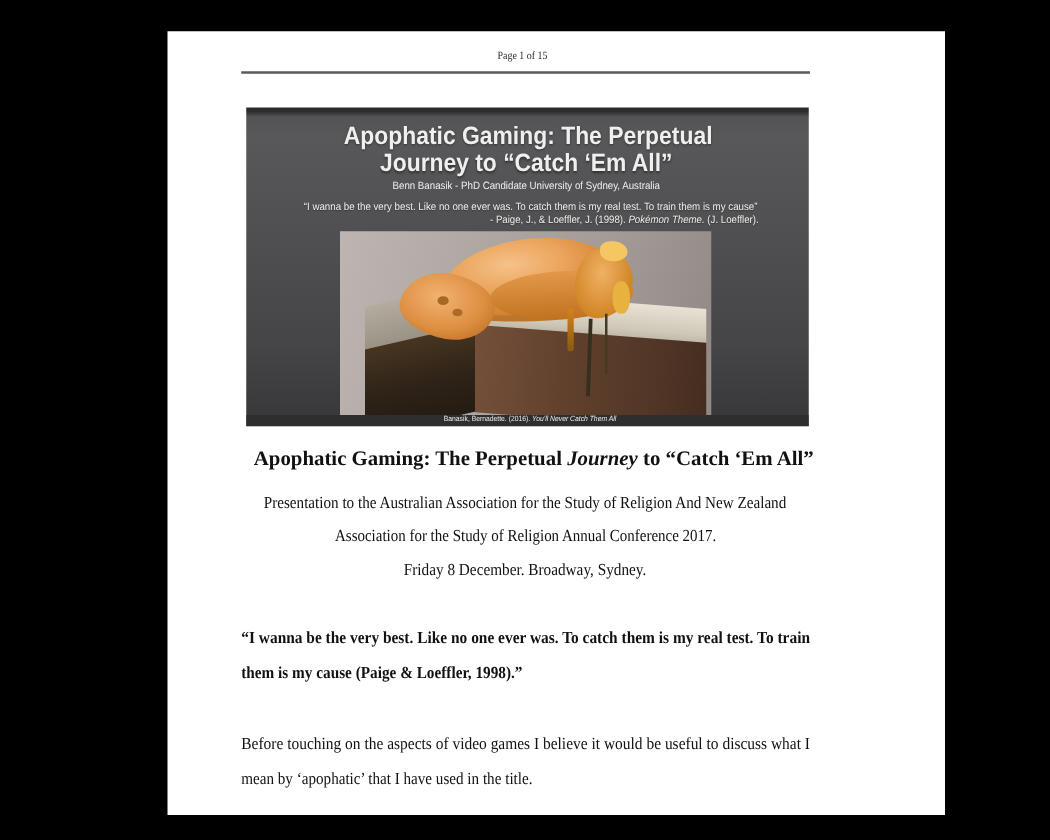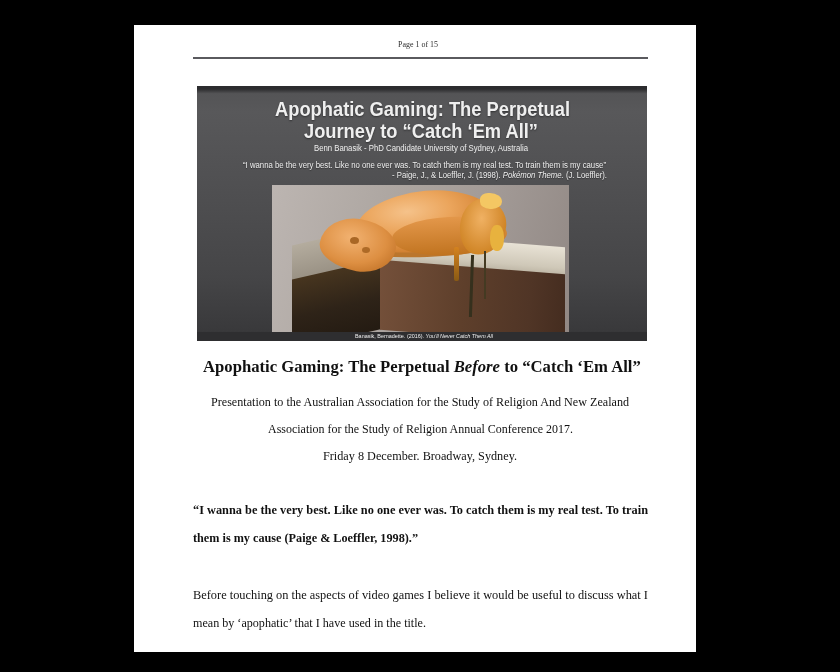--- a/index.html
+++ b/index.html
@@ -1,18 +1,18 @@
 <!DOCTYPE html>
 <html><head>
 <meta charset="utf-8">
 <style>
   html,body{margin:0;padding:0;background:#000;}
   .canvas{position:relative;width:840px;height:672px;background:#000000;overflow:hidden;
           font-family:"Liberation Serif","DejaVu Serif",serif;}
-  .page{position:absolute;left:134px;top:25px;width:562px;height:627px;background:#ffffff;}
+  .page{position:absolute;left:134px;top:25px;width:622px;height:627px;background:#ffffff;}
   .line{position:absolute;white-space:nowrap;transform-origin:left top;line-height:1.2;color:#111111;}
   .rule{position:absolute;left:59px;top:32px;width:455px;height:2px;background:#5a5a5e;}
   .pnum{left:264px;top:14px;font-size:9px;color:#2b2b2b;}
   .heading{left:69px;top:332px;font-size:16.5px;font-weight:bold;}
   .serif13{font-size:13.5px;}
   .boldq{font-size:13.5px;font-weight:bold;}
   .it{font-style:italic;}
 
   
   .slide{position:absolute;left:63px;top:61px;width:450px;height:255px;overflow:hidden;
@@ -97,21 +97,21 @@
         <div class="drip2"></div>
       </div>
 
       <div class="caption-band"></div>
       <div class="line scap" style="transform: scaleX(0.904733);">
         <span>Banasik, Bernadette. (2016). </span><span class="it">You’ll Never Catch Them All</span>
       </div>
     </div>
 
     <div class="line heading" style="transform: scaleX(1.01043);">
-      <span>Apophatic Gaming: The Perpetual </span><span class="it">Before</span><span> to “Catch ‘Em All”</span>
+      <span>Apophatic Gaming: The Perpetual </span><span class="it">Journey</span><span> to “Catch ‘Em All”</span>
     </div>
 
     <div class="line serif13" style="left: 77px; top: 369px; transform: scaleX(0.897628);">Presentation to the Australian Association for the Study of Religion And New Zealand</div>
     <div class="line serif13" style="left: 134px; top: 396px; transform: scaleX(0.887071);">Association for the Study of Religion Annual Conference 2017.</div>
     <div class="line serif13" style="left: 189px; top: 423px; transform: scaleX(0.9041);">Friday 8 December. Broadway, Sydney.</div>
 
     <div class="line boldq" style="left: 59px; top: 477px; transform: scaleX(0.913196);">“I wanna be the very best. Like no one ever was. To catch them is my real test. To train</div>
     <div class="line boldq" style="left: 59px; top: 505px; transform: scaleX(0.904239);">them is my cause (Paige &amp; Loeffler, 1998).”</div>
 
     <div class="line serif13" style="left: 59px; top: 562px; transform: scaleX(0.915925);">Before touching on the aspects of video games I believe it would be useful to discuss what I</div>

